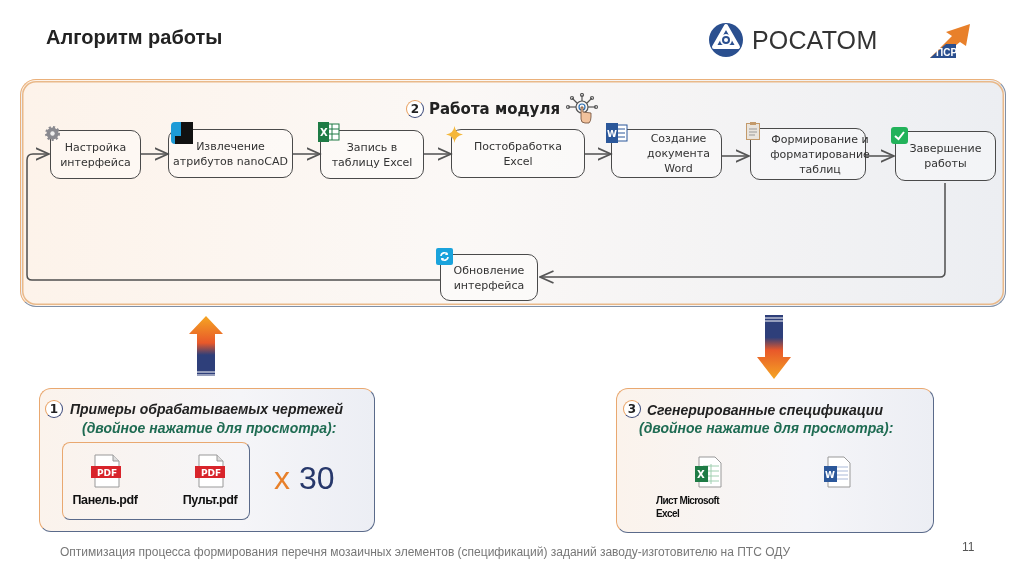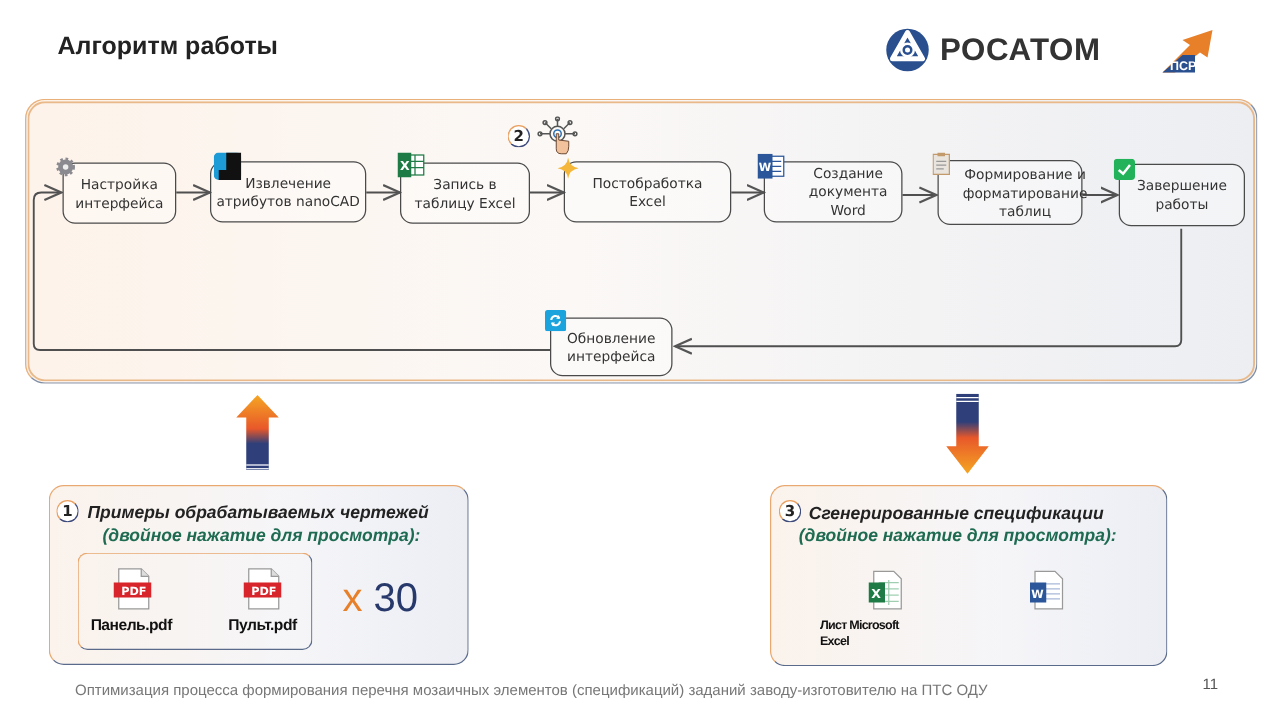--- a/index.html
+++ b/index.html
@@ -1,20 +1,20 @@
 <!DOCTYPE html>
 <html><head>
 <meta charset="utf-8">
 <style>
   html,body{margin:0;padding:0;}
   body{width:1024px;height:574px;position:relative;overflow:hidden;background:#fff;font-family:"DejaVu Sans",sans-serif;}
   .abs{position:absolute;}
   #page-title{left:46px;top:26px;font-family:"Liberation Sans",sans-serif;font-weight:bold;font-size:20px;color:#222;}
   #logo{left:708px;top:20px;width:190px;height:40px;display:flex;align-items:center;gap:8px;}
-  #logo-text{font-family:"Liberation Sans",sans-serif;font-weight:bold;font-size:25px;color:#333;letter-spacing:0.5px;text-align:center;}
+  #logo-text{font-family:"Liberation Sans",sans-serif;font-weight:normal;font-size:25px;color:#333;letter-spacing:0.5px;text-align:center;}
   #logo2{left:926px;top:22px;width:52px;height:38px;}
   #main-panel{left:20px;top:79px;width:986px;height:228px;border-radius:16px;
     background:linear-gradient(90deg,#fdf3ea 0%,#fbf8f6 45%,#eceef2 100%);
     border:2px solid transparent;
     box-sizing:border-box;
     box-shadow:0 0 0 1.5px #e9b98a inset;}
   #main-border{left:20px;top:79px;width:986px;height:228px;border-radius:16px;box-sizing:border-box;
     border:1.5px solid;border-image:none;
     border-color:#eab07a #7f8fa6 #7f8fa6 #eab07a;}
   .step{position:absolute;background:#fff0;border:1.6px solid #4a4a4a;border-radius:10px;box-sizing:border-box;
@@ -59,20 +59,21 @@
   <polygon points="4,36 26,14 20,10 44,2 40,24 34,20 14,36" fill="#e8802a"></polygon>
   <polygon points="4,36 20,22 30,22 30,36" fill="#2a4f8f"></polygon>
   <text x="10" y="34" font-family="Liberation Sans, sans-serif" font-size="10" font-weight="bold" fill="#fff">ПСР</text>
 </svg>
 
 <div class="abs" id="main-panel"></div>
 <div class="abs" id="main-border"></div>
 
 <div class="abs" id="module-title">
   <div class="num-circle">2</div>
+  <span id="module-title-text">Работа модуля</span>
   <svg width="34" height="32" viewBox="0 0 34 32">
     <g stroke="#555" stroke-width="1.2" fill="none">
       <circle cx="17" cy="14" r="6"></circle>
       <circle cx="17" cy="14" r="3" stroke="#2a6fb5"></circle>
       <line x1="17" y1="8" x2="17" y2="2"></line>
         <circle cx="17" cy="2" r="1.5"></circle>
       <line x1="11" y1="14" x2="3" y2="14"></line>
         <circle cx="3" cy="14" r="1.5"></circle>
       <line x1="23" y1="14" x2="31" y2="14"></line>
         <circle cx="31" cy="14" r="1.5"></circle>

